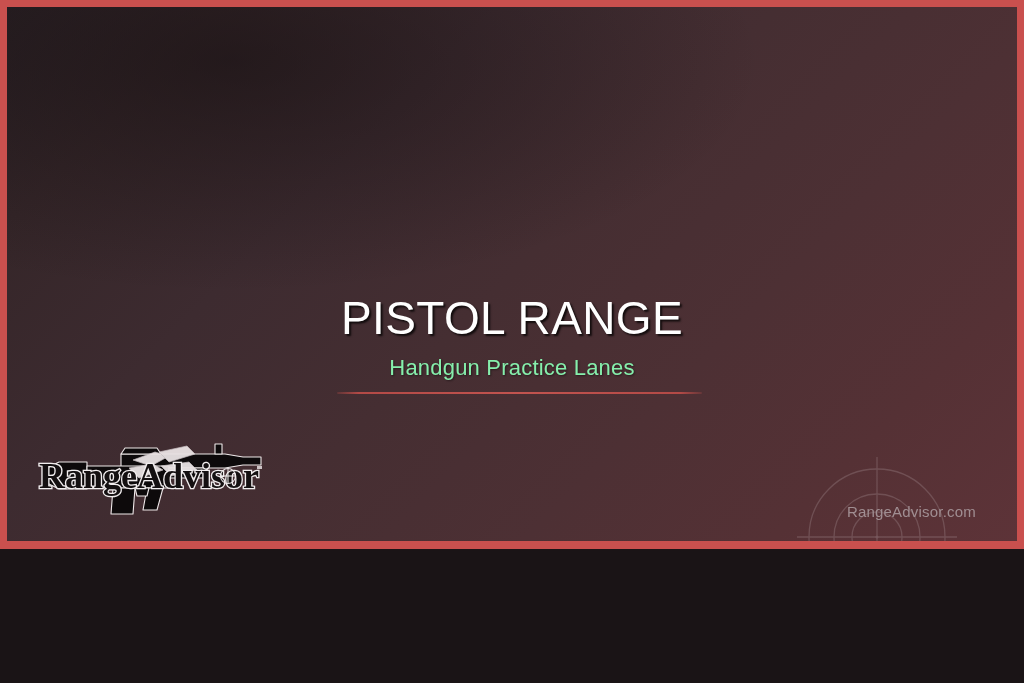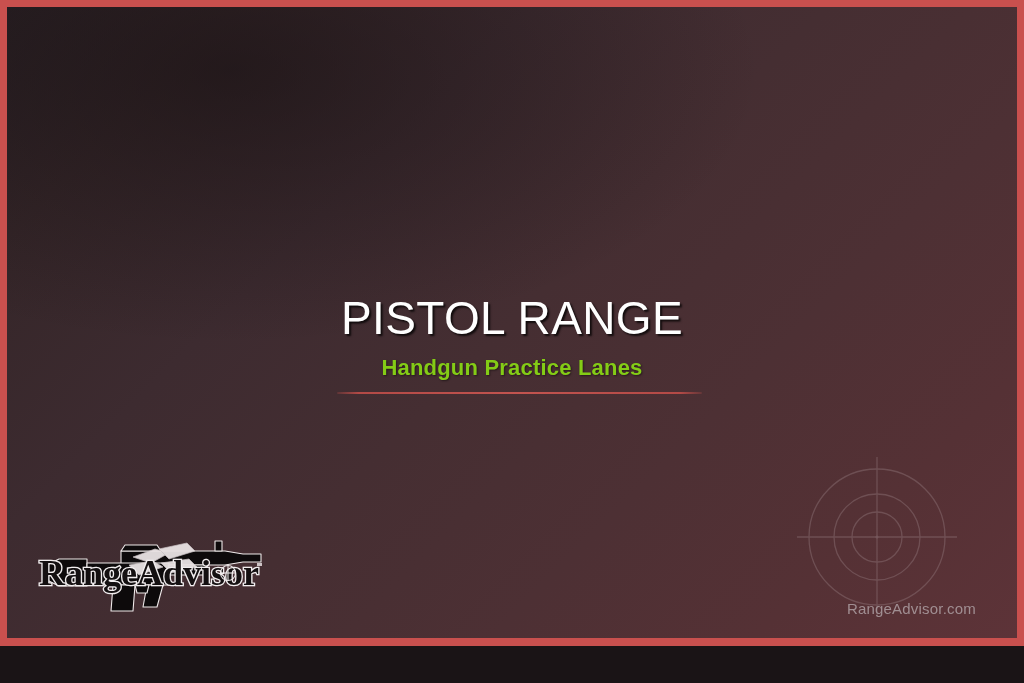--- a/index.html
+++ b/index.html
@@ -7,21 +7,21 @@
     padding: 0;
     background: #1a1416;
   }
   body {
     font-family: "Liberation Sans", sans-serif;
   }
 
   #slide {
     position: relative;
     width: 1024px;
-    height: 646px;
+    height: 549px;
     overflow: hidden;
     box-sizing: border-box;
     border-top: 7px solid #c9504e;
     border-bottom: 8px solid #c9504e;
     border-left: 7px solid #c9504e;
     border-right: 7px solid #c9504e;
     background: #3a2a2e;
   }
 
   
@@ -60,22 +60,22 @@
     color: #ffffff;
     letter-spacing: 0.4px;
     font-weight: normal;
     margin: 0;
     text-shadow: 2px 2px 2px rgba(0,0,0,0.75);
   }
   #subtitle {
     margin: 12px 0 0 0;
     font-size: 22px;
     line-height: 26px;
-    color: #84cc16;
-    font-weight: bold;
+    color: #86efac;
+    font-weight: normal;
     letter-spacing: 0.2px;
     text-shadow: 1px 1px 2px rgba(0,0,0,0.45);
   }
   #divider {
     position: absolute;
     left: 330px;
     top: 385px;
     width: 365px;
     height: 2px;
     background: linear-gradient(90deg,

